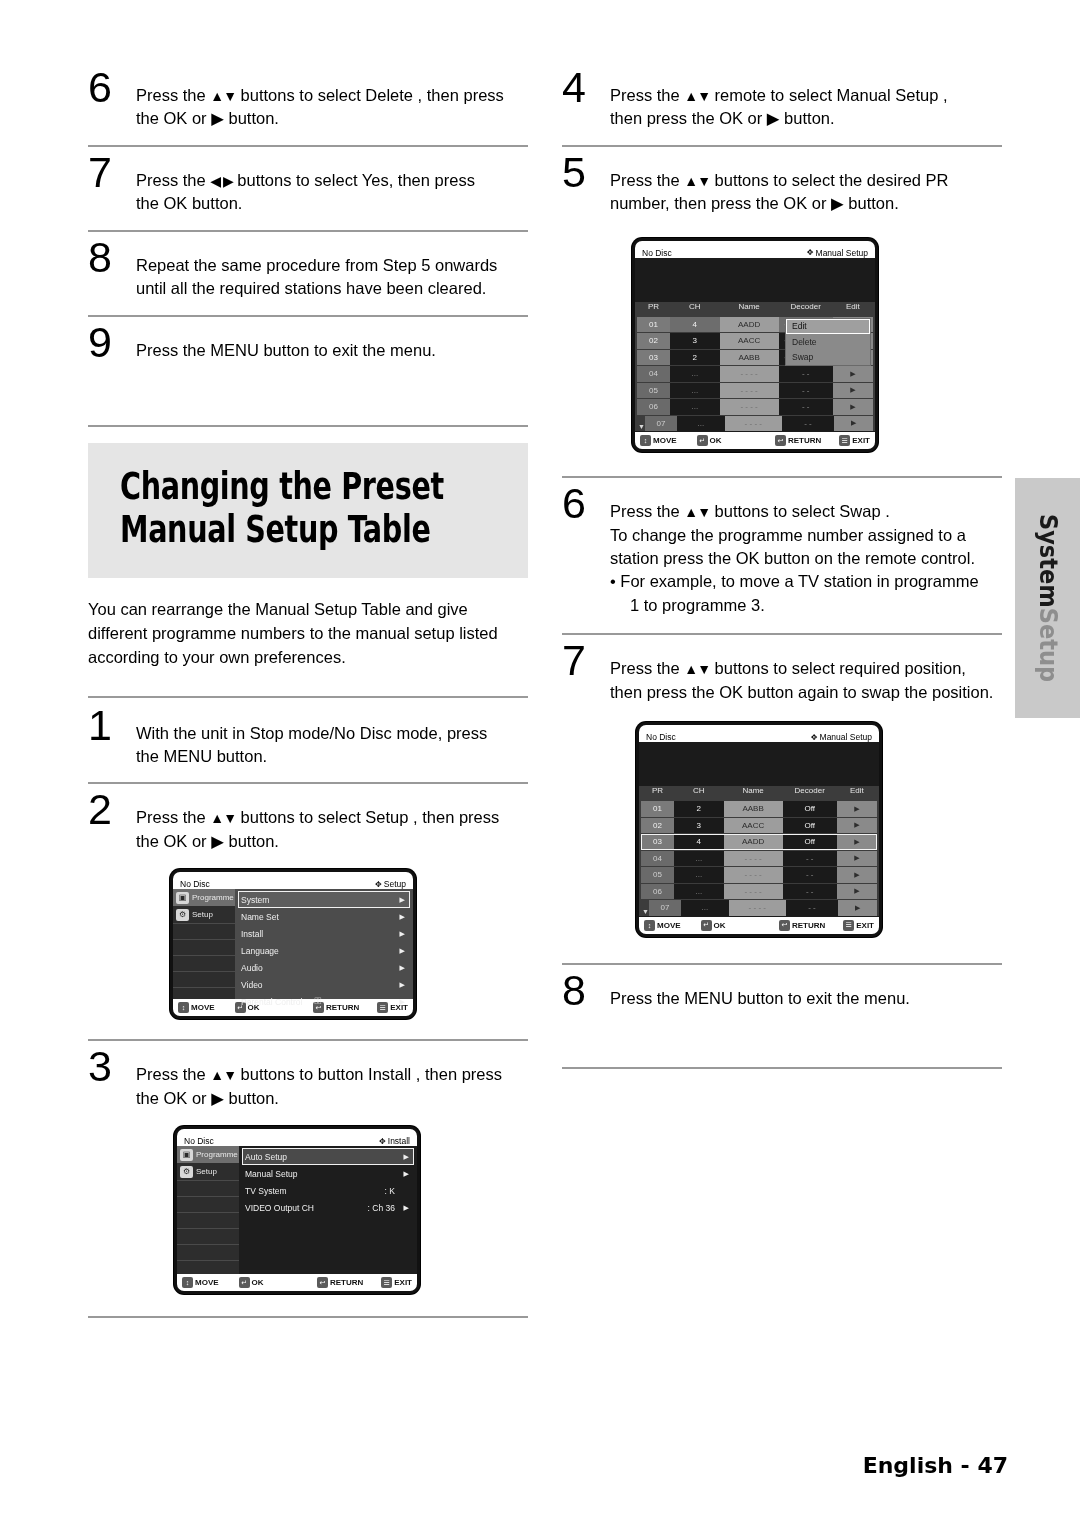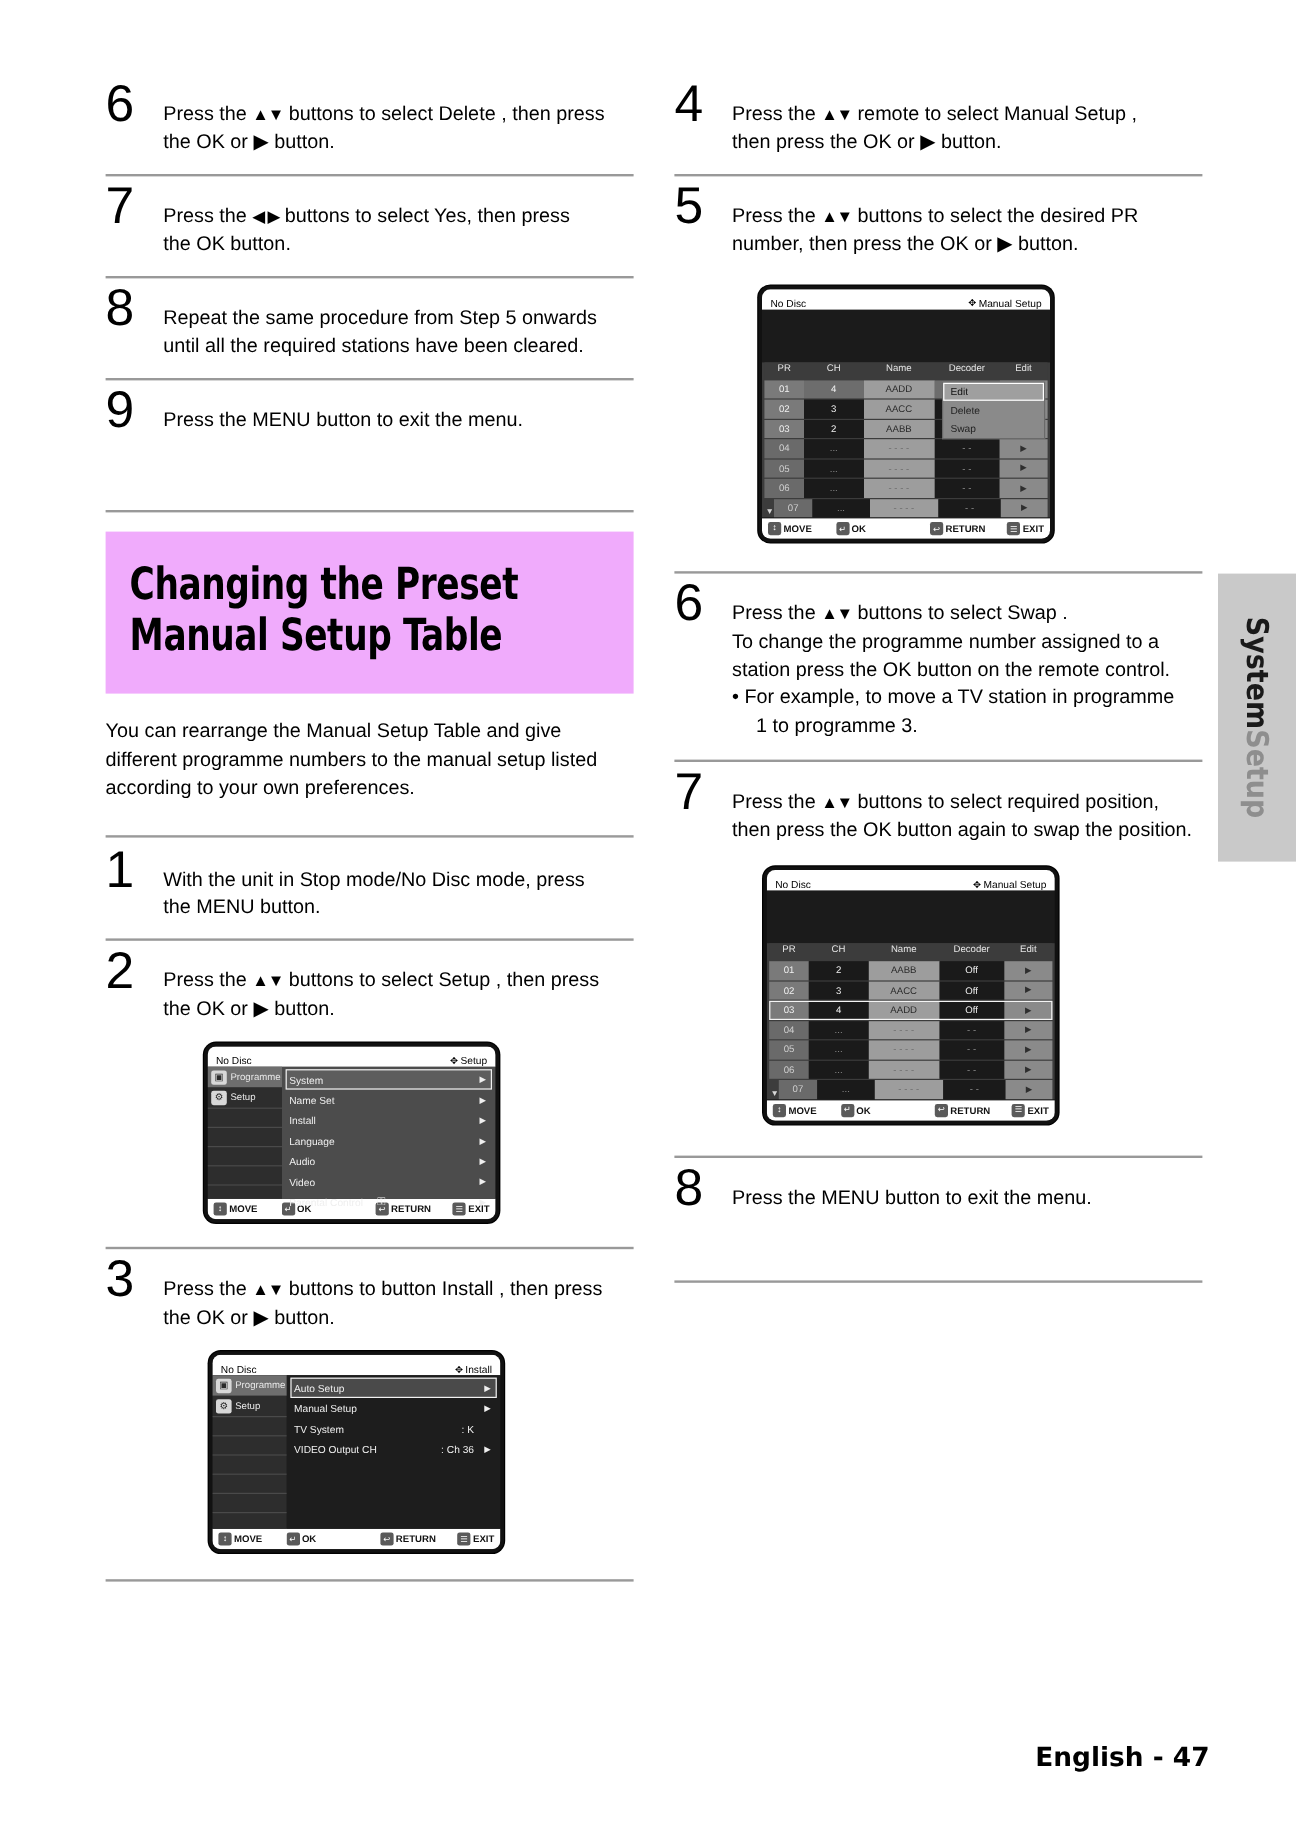--- a/index.html
+++ b/index.html
@@ -31,22 +31,22 @@
   .step .body { font-size:16.5px; line-height:1.42; padding-top:6px; }
   .step .body .sub { display:block; padding-left:10px; text-indent:-10px; }
   .rule { border-top:2px solid #999; margin:14px 0 16px 0; }
   .rule-thin { border-top:2px solid #9a9a9a; margin:16px 0 18px 0; }
 
   .arrows { letter-spacing:-1px; font-size:14px; }
 
   
   .title-band {
     margin:16px 0 0 0;
-    background:#f0abfc;
-    padding:22px 24px 26px 20px;
+    background:#e5e5e5;
+    padding:22px 24px 26px 32px;
   }
   .title-band h1 {
     margin:0; font-size:37px; line-height:1.18;
     font-family:"DejaVu Sans", sans-serif;
     font-weight:bold; font-stretch:condensed;
     letter-spacing:-0.4px;
     transform:scaleX(0.86); transform-origin:left center;
   }
   .intro { font-size:16.5px; line-height:1.45; margin:20px 0 0 0; }
 

